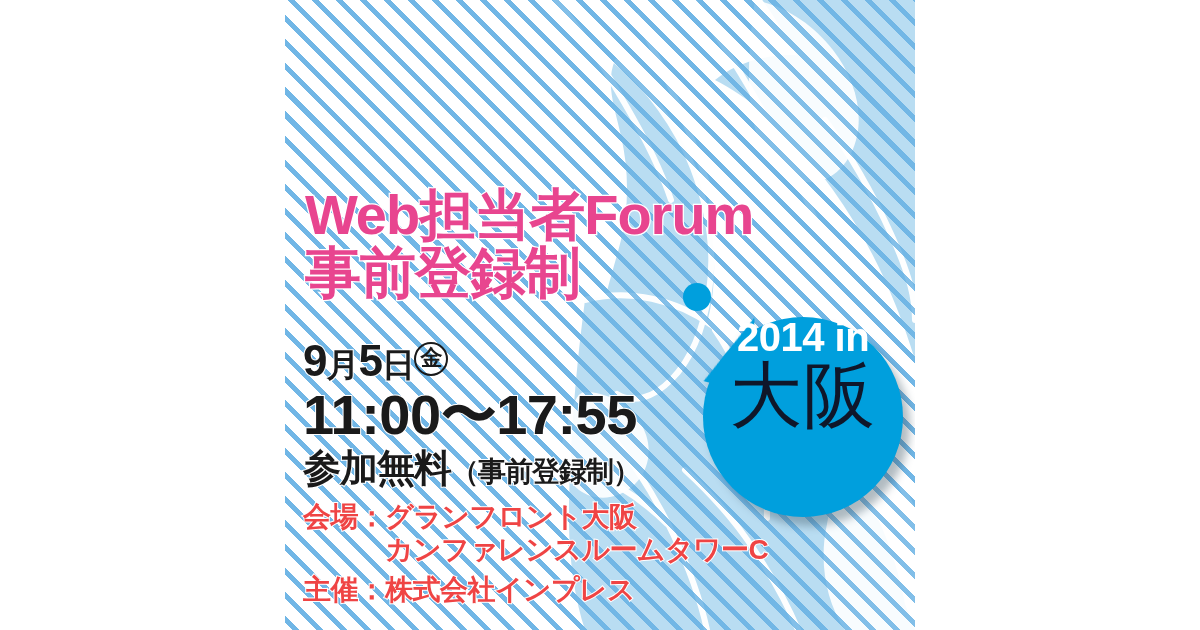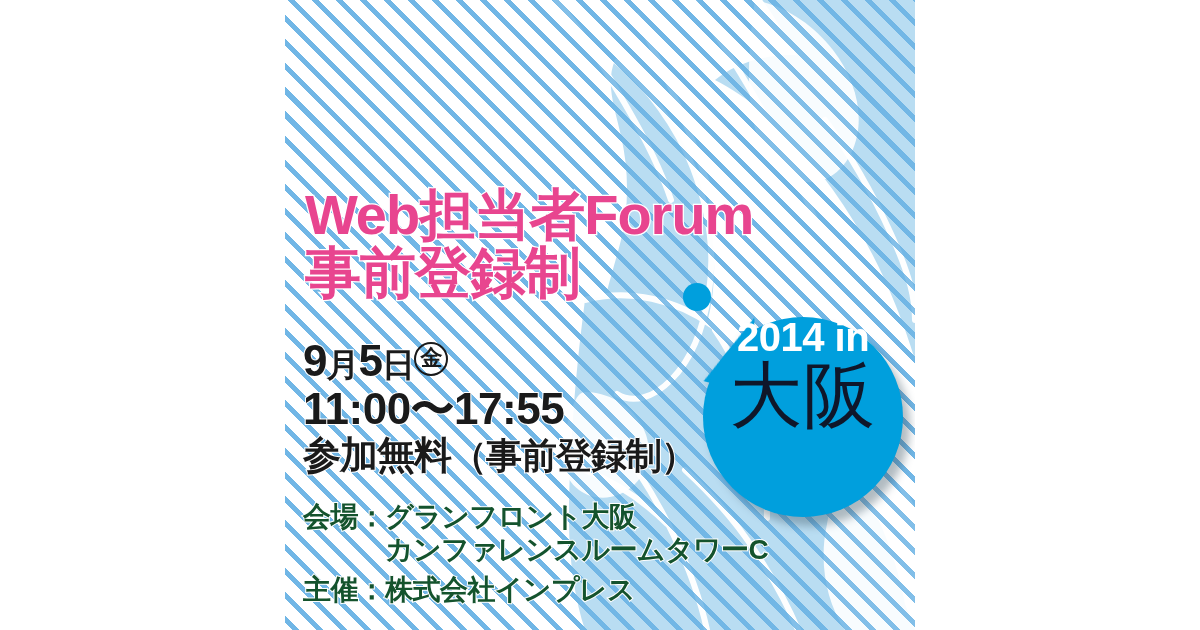--- a/index.html
+++ b/index.html
@@ -137,44 +137,44 @@
     line-height: 27px;
     text-align: center;
     border: 2px solid #1a1a1a;
     border-radius: 50%;
     vertical-align: 11px;
     font-weight: 700;
     -webkit-text-stroke: 0;
   }
   .time-line {
     font-weight: 700;
-    font-size: 44px;
+    font-size: 56px;
     line-height: 1.08;
     letter-spacing: -0.5px;
     white-space: nowrap;
     -webkit-text-stroke: 2px #ffffff;
     paint-order: stroke fill;
   }
   .fee-line {
     font-weight: 700;
     font-size: 38px;
     line-height: 1.18;
     letter-spacing: -1px;
     white-space: nowrap;
     -webkit-text-stroke: 2px #ffffff;
     paint-order: stroke fill;
   }
-  .fee-line .note { font-size: 36px; }
+  .fee-line .note { font-size: 28px; }
 
   .venue-block {
     position: absolute;
     left: 18px;
     top: 500px;
     width: 600px;
-    color: #14532d;
+    color: #ef4444;
   }
   .venue-line {
     font-weight: 700;
     font-size: 28px;
     line-height: 1.18;
     letter-spacing: -0.6px;
     white-space: nowrap;
     -webkit-text-stroke: 2px #ffffff;
     paint-order: stroke fill;
   }

